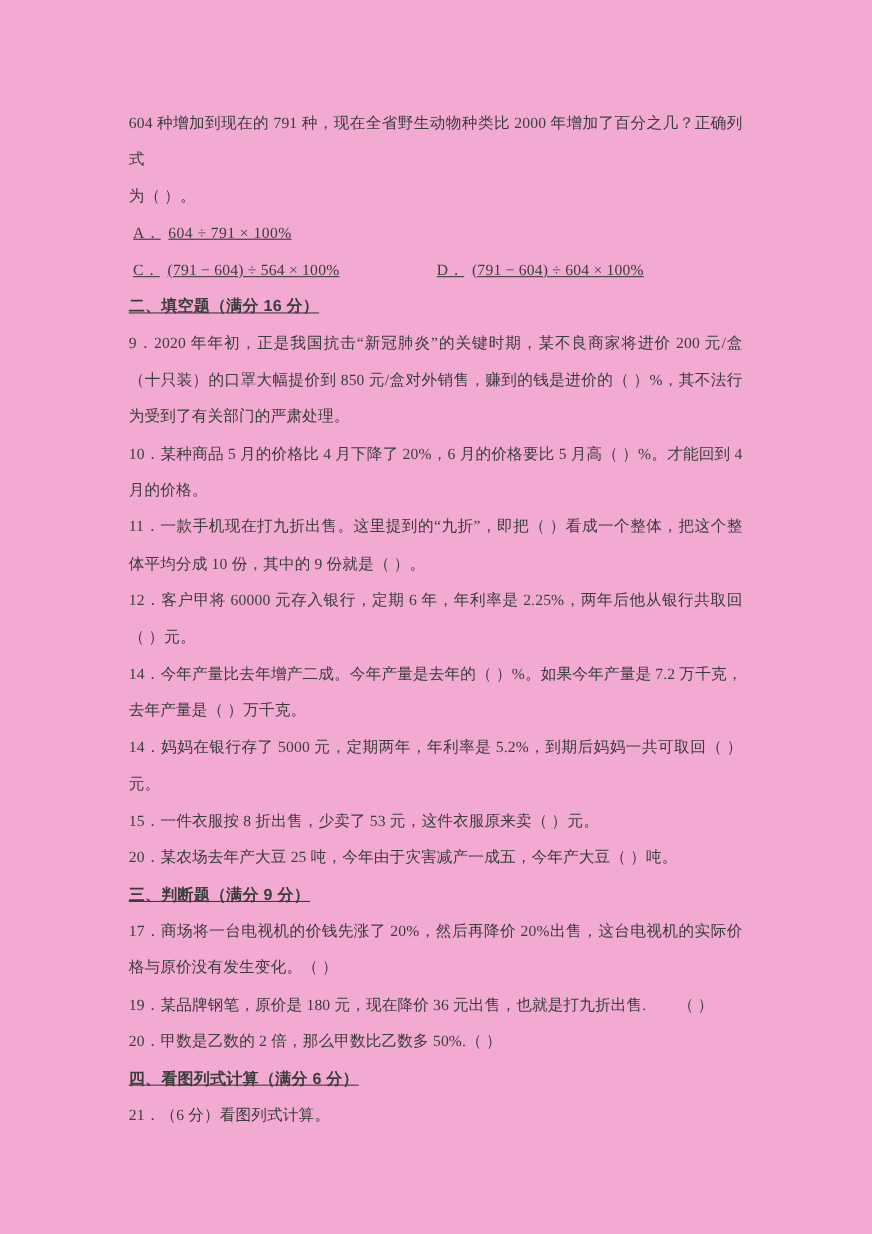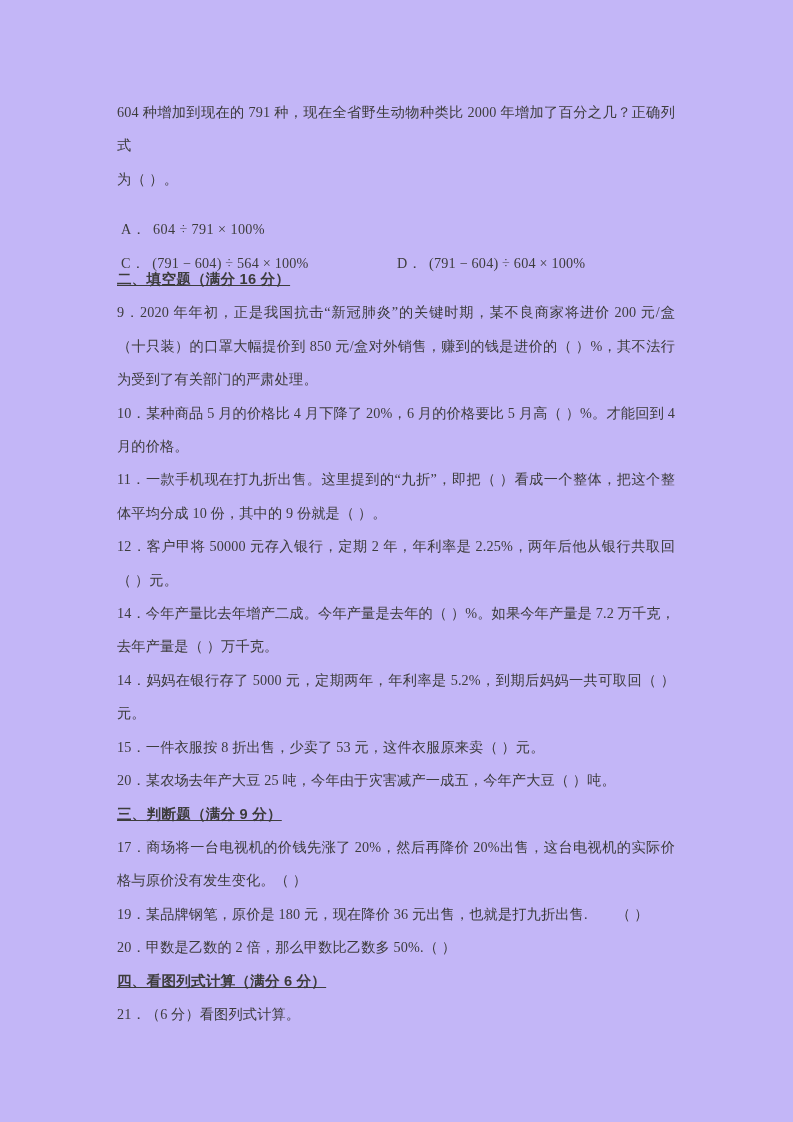--- a/index.html
+++ b/index.html
@@ -13,21 +13,21 @@
     position: relative;
     font-family: "Liberation Serif", "DejaVu Serif", serif;
     color: #3c3c3c;
     -webkit-font-smoothing: antialiased;
   }
   .page {
     position: absolute;
     left: 0; top: 0;
     width: 793px;
     height: 1122px;
-    background: #c4b5fd;
+    background: #f9a8d4;
     overflow: hidden;
   }
   .content {
     position: absolute;
     left: 117px;
     top: 96px;
     width: 558px;
   }
 
   
@@ -57,23 +57,24 @@
 
   
   .options {
     position: relative;
     height: 33.4px;
     font-size: 14.2px;
     line-height: 33.4px;
   }
   .opt {
     position: absolute;
-    top: 17px;
+    top: 0;
     white-space: nowrap;
     letter-spacing: 0.3px;
+    text-decoration: underline;
   }
   .opt-a { left: 4px; }
   .opt-b { left: 280px; }
   .opt-c { left: 4px; }
   .opt-d { left: 280px; }
 
   .opt-letter { margin-right: 7px; }
 
   
   .math {
@@ -107,21 +108,21 @@
       <span class="opt opt-d">
         <span class="opt-letter">D．</span><span class="math paren-grp">(791 − 604) ÷ 604 × 100%</span>
       </span>
     </div>
 
     <p class="section-head">二、填空题（满分 16 分）</p>
 
     <p class="para">9．2020 年年初，正是我国抗击“新冠肺炎”的关键时期，某不良商家将进价 200 元/盒（十只装）的口罩大幅提价到 850 元/盒对外销售，赚到的钱是进价的（            ）%，其不法行为受到了有关部门的严肃处理。</p>
     <p class="para">10．某种商品 5 月的价格比 4 月下降了 20%，6 月的价格要比 5 月高（            ）%。才能回到 4 月的价格。</p>
     <p class="para">11．一款手机现在打九折出售。这里提到的“九折”，即把（            ）看成一个整体，把这个整体平均分成 10 份，其中的 9 份就是（            ）。</p>
-    <p class="para">12．客户甲将 50000 元存入银行，定期 2 年，年利率是 2.25%，两年后他从银行共取回（            ）元。</p>
+    <p class="para">12．客户甲将 60000 元存入银行，定期 6 年，年利率是 2.25%，两年后他从银行共取回（            ）元。</p>
     <p class="para">14．今年产量比去年增产二成。今年产量是去年的（            ）%。如果今年产量是 7.2 万千克，去年产量是（            ）万千克。</p>
     <p class="para">14．妈妈在银行存了 5000 元，定期两年，年利率是 5.2%，到期后妈妈一共可取回（            ）元。</p>
     <p class="para last-line-left">15．一件衣服按 8 折出售，少卖了 53 元，这件衣服原来卖（            ）元。</p>
     <p class="para last-line-left">20．某农场去年产大豆 25 吨，今年由于灾害减产一成五，今年产大豆（            ）吨。</p>
 
     <p class="section-head">三、判断题（满分 9 分）</p>
 
     <p class="para">17．商场将一台电视机的价钱先涨了 20%，然后再降价 20%出售，这台电视机的实际价格与原价没有发生变化。（            ）</p>
     <p class="para last-line-left">19．某品牌钢笔，原价是 180 元，现在降价 36 元出售，也就是打九折出售.　　（       ）</p>
     <p class="para last-line-left">20．甲数是乙数的 2 倍，那么甲数比乙数多 50%.（     ）</p>

